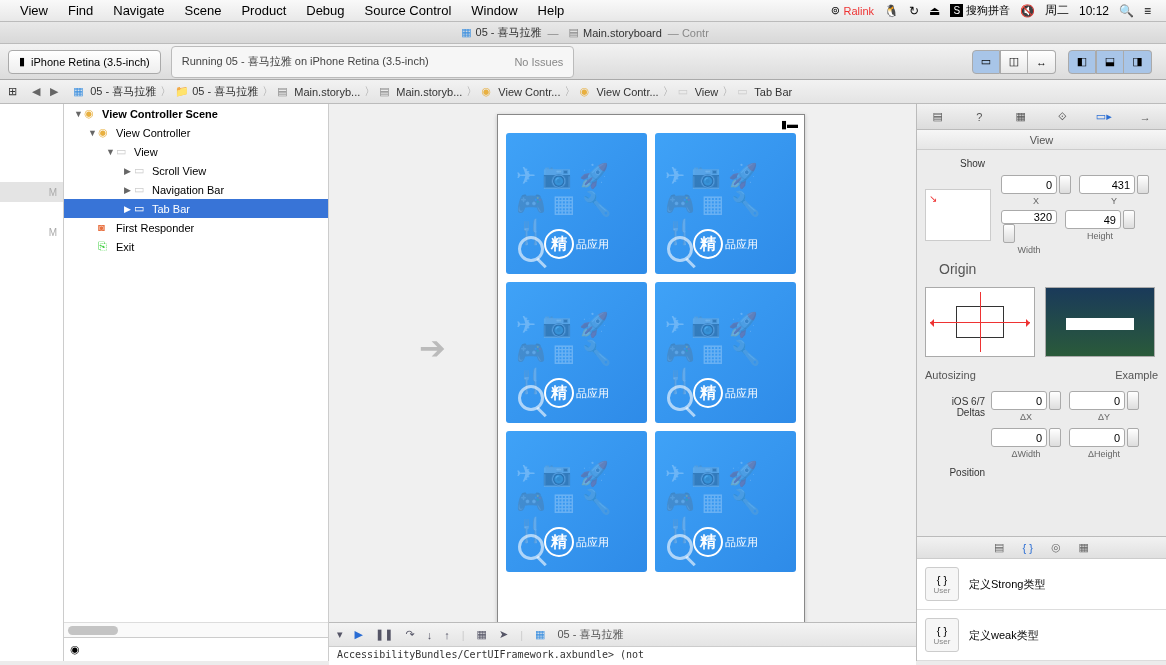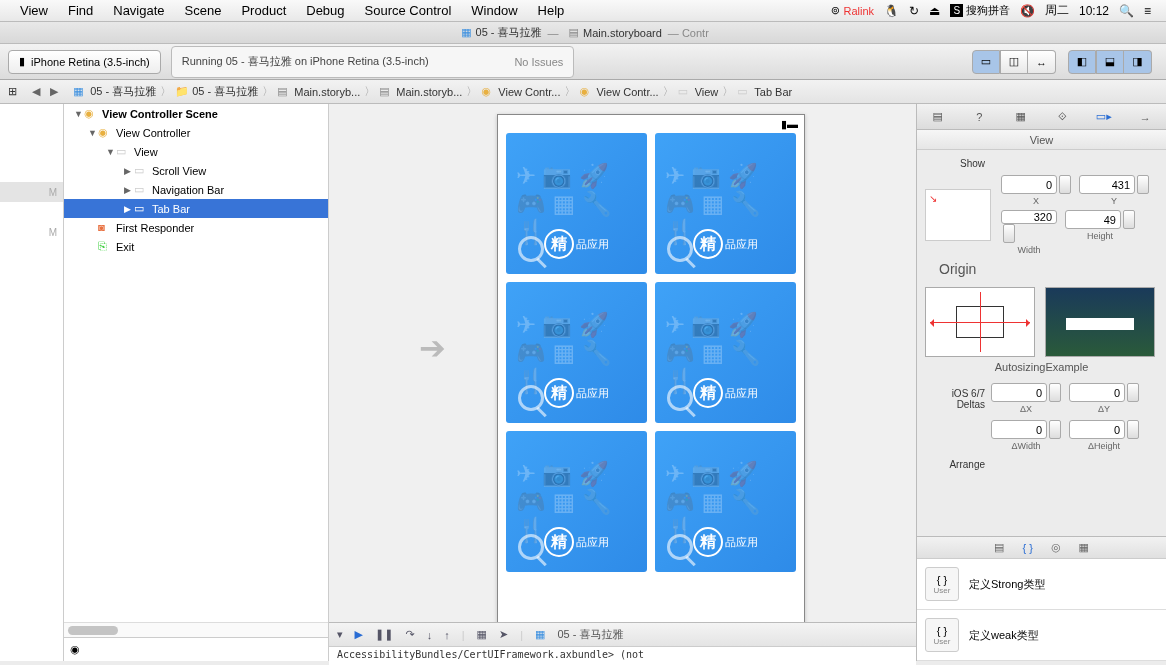--- a/index.html
+++ b/index.html
@@ -93,21 +93,21 @@
 .auto-preview { width: 110px; height: 70px; border: 1px solid #aaa; position: relative; background: #fff; }
 .example-preview { width: 110px; height: 70px; border: 1px solid #aaa; background: linear-gradient(#1a3a5a,#2a5a3a); position: relative; }
 .example-preview::after { content:''; position:absolute; left:20px; right:20px; top:30px; height:12px; background:#fff; }
 .example-preview .red { position:absolute; left:20px; right:20px; top:36px; height:4px; background:#e33; }
 .auto-preview .inner { position:absolute; left:30px; top:18px; right:30px; bottom:18px; border:1px solid #333; }
 .auto-preview .h-arrow { position:absolute; left:4px; right:4px; top:50%; height:0; border-top:1px solid #e33; }
 .auto-preview .h-arrow::before, .auto-preview .h-arrow::after { content:''; position:absolute; width:0; height:0; border:4px solid transparent; top:-4px; }
 .auto-preview .h-arrow::before { left:-4px; border-right-color:#e33; }
 .auto-preview .h-arrow::after { right:-4px; border-left-color:#e33; }
 .auto-preview .v-arrow { position:absolute; top:4px; bottom:4px; left:50%; width:0; border-left:1px solid #e33; }
-.auto-caption { display:flex; justify-content:center; font-size:10px; color:#555; margin-top:4px; }
+.auto-caption { display:flex; justify-content:space-between; font-size:10px; color:#555; margin-top:12px; }
 
 
 .library { border-top: 1px solid #bbb; }
 .lib-tabs { height: 22px; display:flex; justify-content:center; gap:18px; align-items:center; background: linear-gradient(#f2f2f2,#e0e0e0); border-bottom: 1px solid #ccc; color:#666; }
 .lib-tabs .lt.active { color:#2a6dd4; }
 .lib-item { display:flex; align-items:center; padding: 8px; border-bottom: 1px solid #ddd; background:#fff; }
 .lib-item .thumb { width: 34px; height: 34px; border:1px solid #ccc; border-radius:3px; margin-right:10px; display:flex; align-items:center; justify-content:center; background:#f6f6f6; }
 
 
 .debugbar { position: absolute; bottom: 0; left: 329px; right: 250px; background: #fff; border-top: 1px solid #bbb; }
@@ -478,21 +478,21 @@
           <div class="num-field">
               <div style="display:flex;">
                 <input value="0" style="">
                 <div class="stepper"></div>
               </div>
               <span class="cap">ΔHeight</span>
             </div>
         </div>
       </div>
       <div class="insp-row" style="margin-top:8px;">
-        <span class="lab">Arrange</span>
+        <span class="lab">Position</span>
       </div>
     </div>
 
     <div style="flex:1;"></div>
 
     <div class="library">
       <div class="lib-tabs">
         <span class="lt">▤</span>
         <span class="lt active">{ }</span>
         <span class="lt">◎</span>

